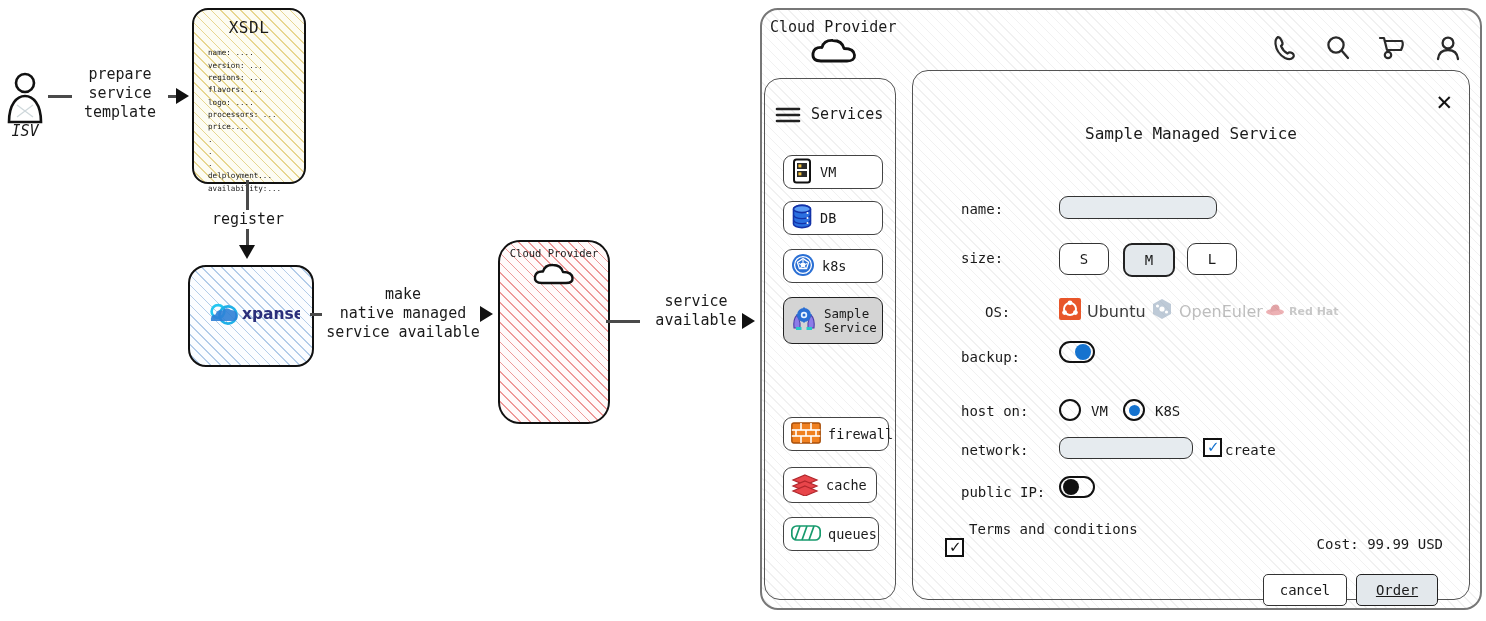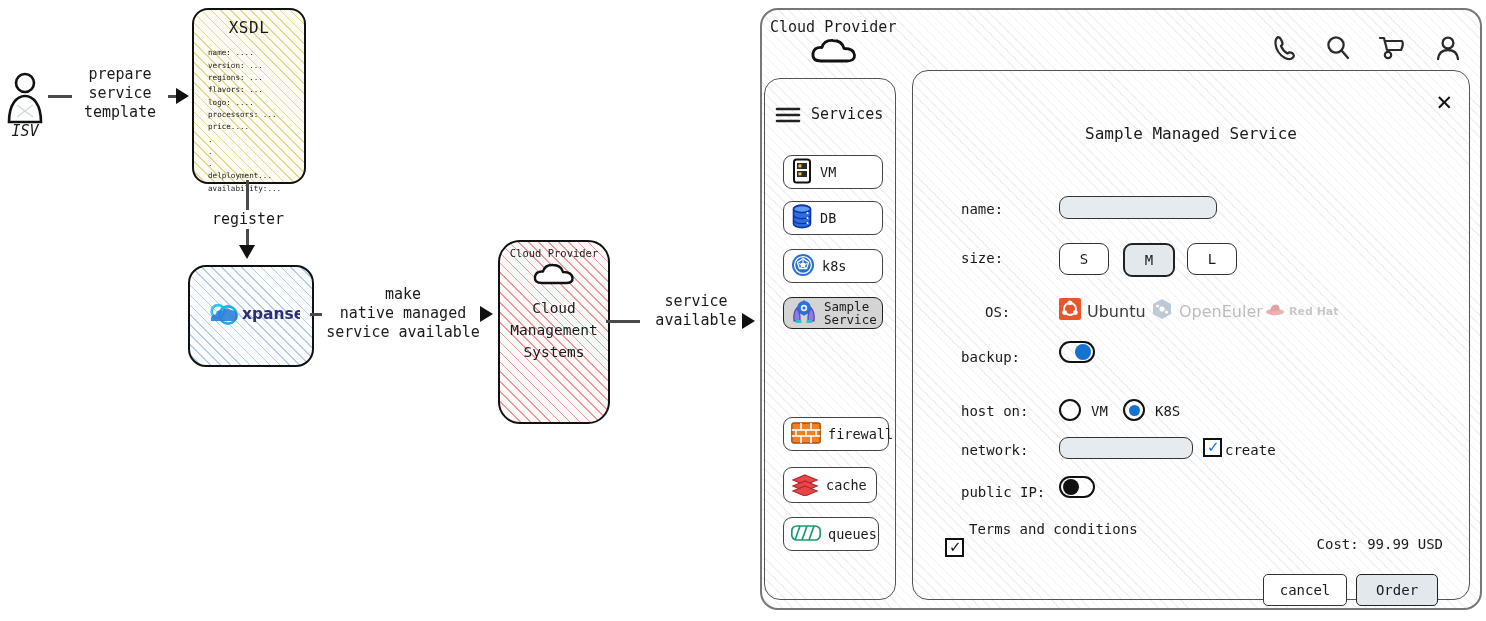--- a/index.html
+++ b/index.html
@@ -75,21 +75,21 @@
   .knob{width:16px;height:16px;border-radius:50%;}
   .radio{width:22px;height:22px;border:2.6px solid #111;border-radius:50%;box-sizing:border-box;display:flex;align-items:center;justify-content:center;}
   .radio-dot{width:11px;height:11px;border-radius:50%;background:#1573cf;}
   .cbox{width:19px;height:19px;border:2.4px solid #111;background:#fff;box-sizing:border-box;position:relative;}
   .cmark{position:absolute;left:2px;top:0px;font-size:15px;line-height:15px;color:#1573cf;font-family:"DejaVu Sans",sans-serif;}
   .cmark.dark{color:#111;}
   .actbtn{
     border:1.6px solid #333;border-radius:5px;background:#fff;
     display:flex;align-items:center;justify-content:center;font-size:14px;
   }
-  .actbtn.primary{background:#e3e8ec;border-width:1.9px;border-color:#222;}
+  .actbtn.primary{background:#e3e8ec;border-width:1.9px;border-color:#222;text-decoration:underline;}
   .cost{font-size:14px;}
   .terms{font-size:14px;}
   .closex{font-size:21px;line-height:21px;font-family:"DejaVu Sans",sans-serif;color:#111;}
 </style>
 </head>
 <body>
 
 <div id="root">
 
   <div class="abs" style="left:5px;top:72px;width:40px;height:52px;">
@@ -144,23 +144,20 @@
 service available</div>
   <div class="abs arrow-head ah-right" style="left:480px;top:306px;"></div>
 
   <div class="abs cms-box hatch-red" style="left:498px;top:240px;width:108px;height:180px;">
     <div class="lbl ctr" style="margin-top:5px;font-size:10.5px;">Cloud Provider</div>
     <div style="display:flex;justify-content:center;margin-top:2px;">
       <svg width="44" height="24" viewBox="0 0 44 24">
         <path d="M10 21 Q2 21 3 14.5 Q4 9 11 9.5 Q13 2.5 21 3 Q29 3 31 10 Q40 10 40.5 16 Q41 21 34 21 Z" fill="#fff" stroke="#111" stroke-width="2.4" stroke-linejoin="round"></path>
       </svg>
     </div>
-    <div class="lbl ctr" style="margin-top:12px;font-size:14.5px;line-height:1.5;">Cloud
-Management
-Systems</div>
   </div>
 
   <div class="abs arrow-line" style="left:606px;top:320px;width:146px;height:2.6px;"></div>
   <div class="abs lbl ctr" style="left:640px;top:292px;width:112px;font-size:15px;background:#fff;">service
 available</div>
   <div class="abs arrow-head ah-right" style="left:742px;top:313px;"></div>
 
   <div class="abs cp-panel hatch-gray" style="left:760px;top:8px;width:718px;height:598px;">
 
     <div class="abs lbl" style="left:8px;top:8px;font-size:15px;">Cloud Provider</div>
@@ -242,21 +239,21 @@
             <circle cx="12" cy="12" r="11" fill="#2a6fd4"></circle>
             <circle cx="12" cy="12" r="8.4" fill="none" stroke="#fff" stroke-width="1.3"></circle>
             <path d="M12 5.6 L17.6 9.2 L15.6 15.6 L8.4 15.6 L6.4 9.2 Z" fill="none" stroke="#fff" stroke-width="1.3"></path>
             <circle cx="12" cy="12" r="2.4" fill="#fff"></circle>
             <path d="M12 7 L12 9.6 M16.2 10.5 L14 11.5 M14.6 14.8 L13 13.6 M9.4 14.8 L11 13.6 M7.8 10.5 L10 11.5" stroke="#fff" stroke-width="1.2"></path>
           </svg>
         </span>
         <span class="svc-label">k8s</span>
       </div>
 
-      <div class="abs svc-item sel" style="left:18px;top:218px;width:100px;height:32px;">
+      <div class="abs svc-item sel" style="left:18px;top:218px;width:100px;height:47px;">
         <span class="ico">
           <svg width="26" height="26" viewBox="0 0 26 26">
             <path d="M3 22 Q2 13 6 9 Q8 12 9 17 L9 22 Z" fill="#8d7ce8" stroke="#4b3ea8" stroke-width="1.1"></path>
             <path d="M23 22 Q24 13 20 9 Q18 12 17 17 L17 22 Z" fill="#8d7ce8" stroke="#4b3ea8" stroke-width="1.1"></path>
             <rect x="5" y="21" width="5.5" height="3" fill="#28c8c8"></rect>
             <rect x="15.5" y="21" width="5.5" height="3" fill="#28c8c8"></rect>
             <circle cx="13" cy="9" r="7" fill="#2a6fd4"></circle>
             <circle cx="13" cy="9" r="3.2" fill="#e8f3ff"></circle>
             <circle cx="13" cy="9" r="1.5" fill="#2a6fd4"></circle>
             <path d="M13 1.5 L13 4 M13 14 L13 16.5 M5.5 9 L8 9 M18 9 L20.5 9" stroke="#2a6fd4" stroke-width="2"></path>

